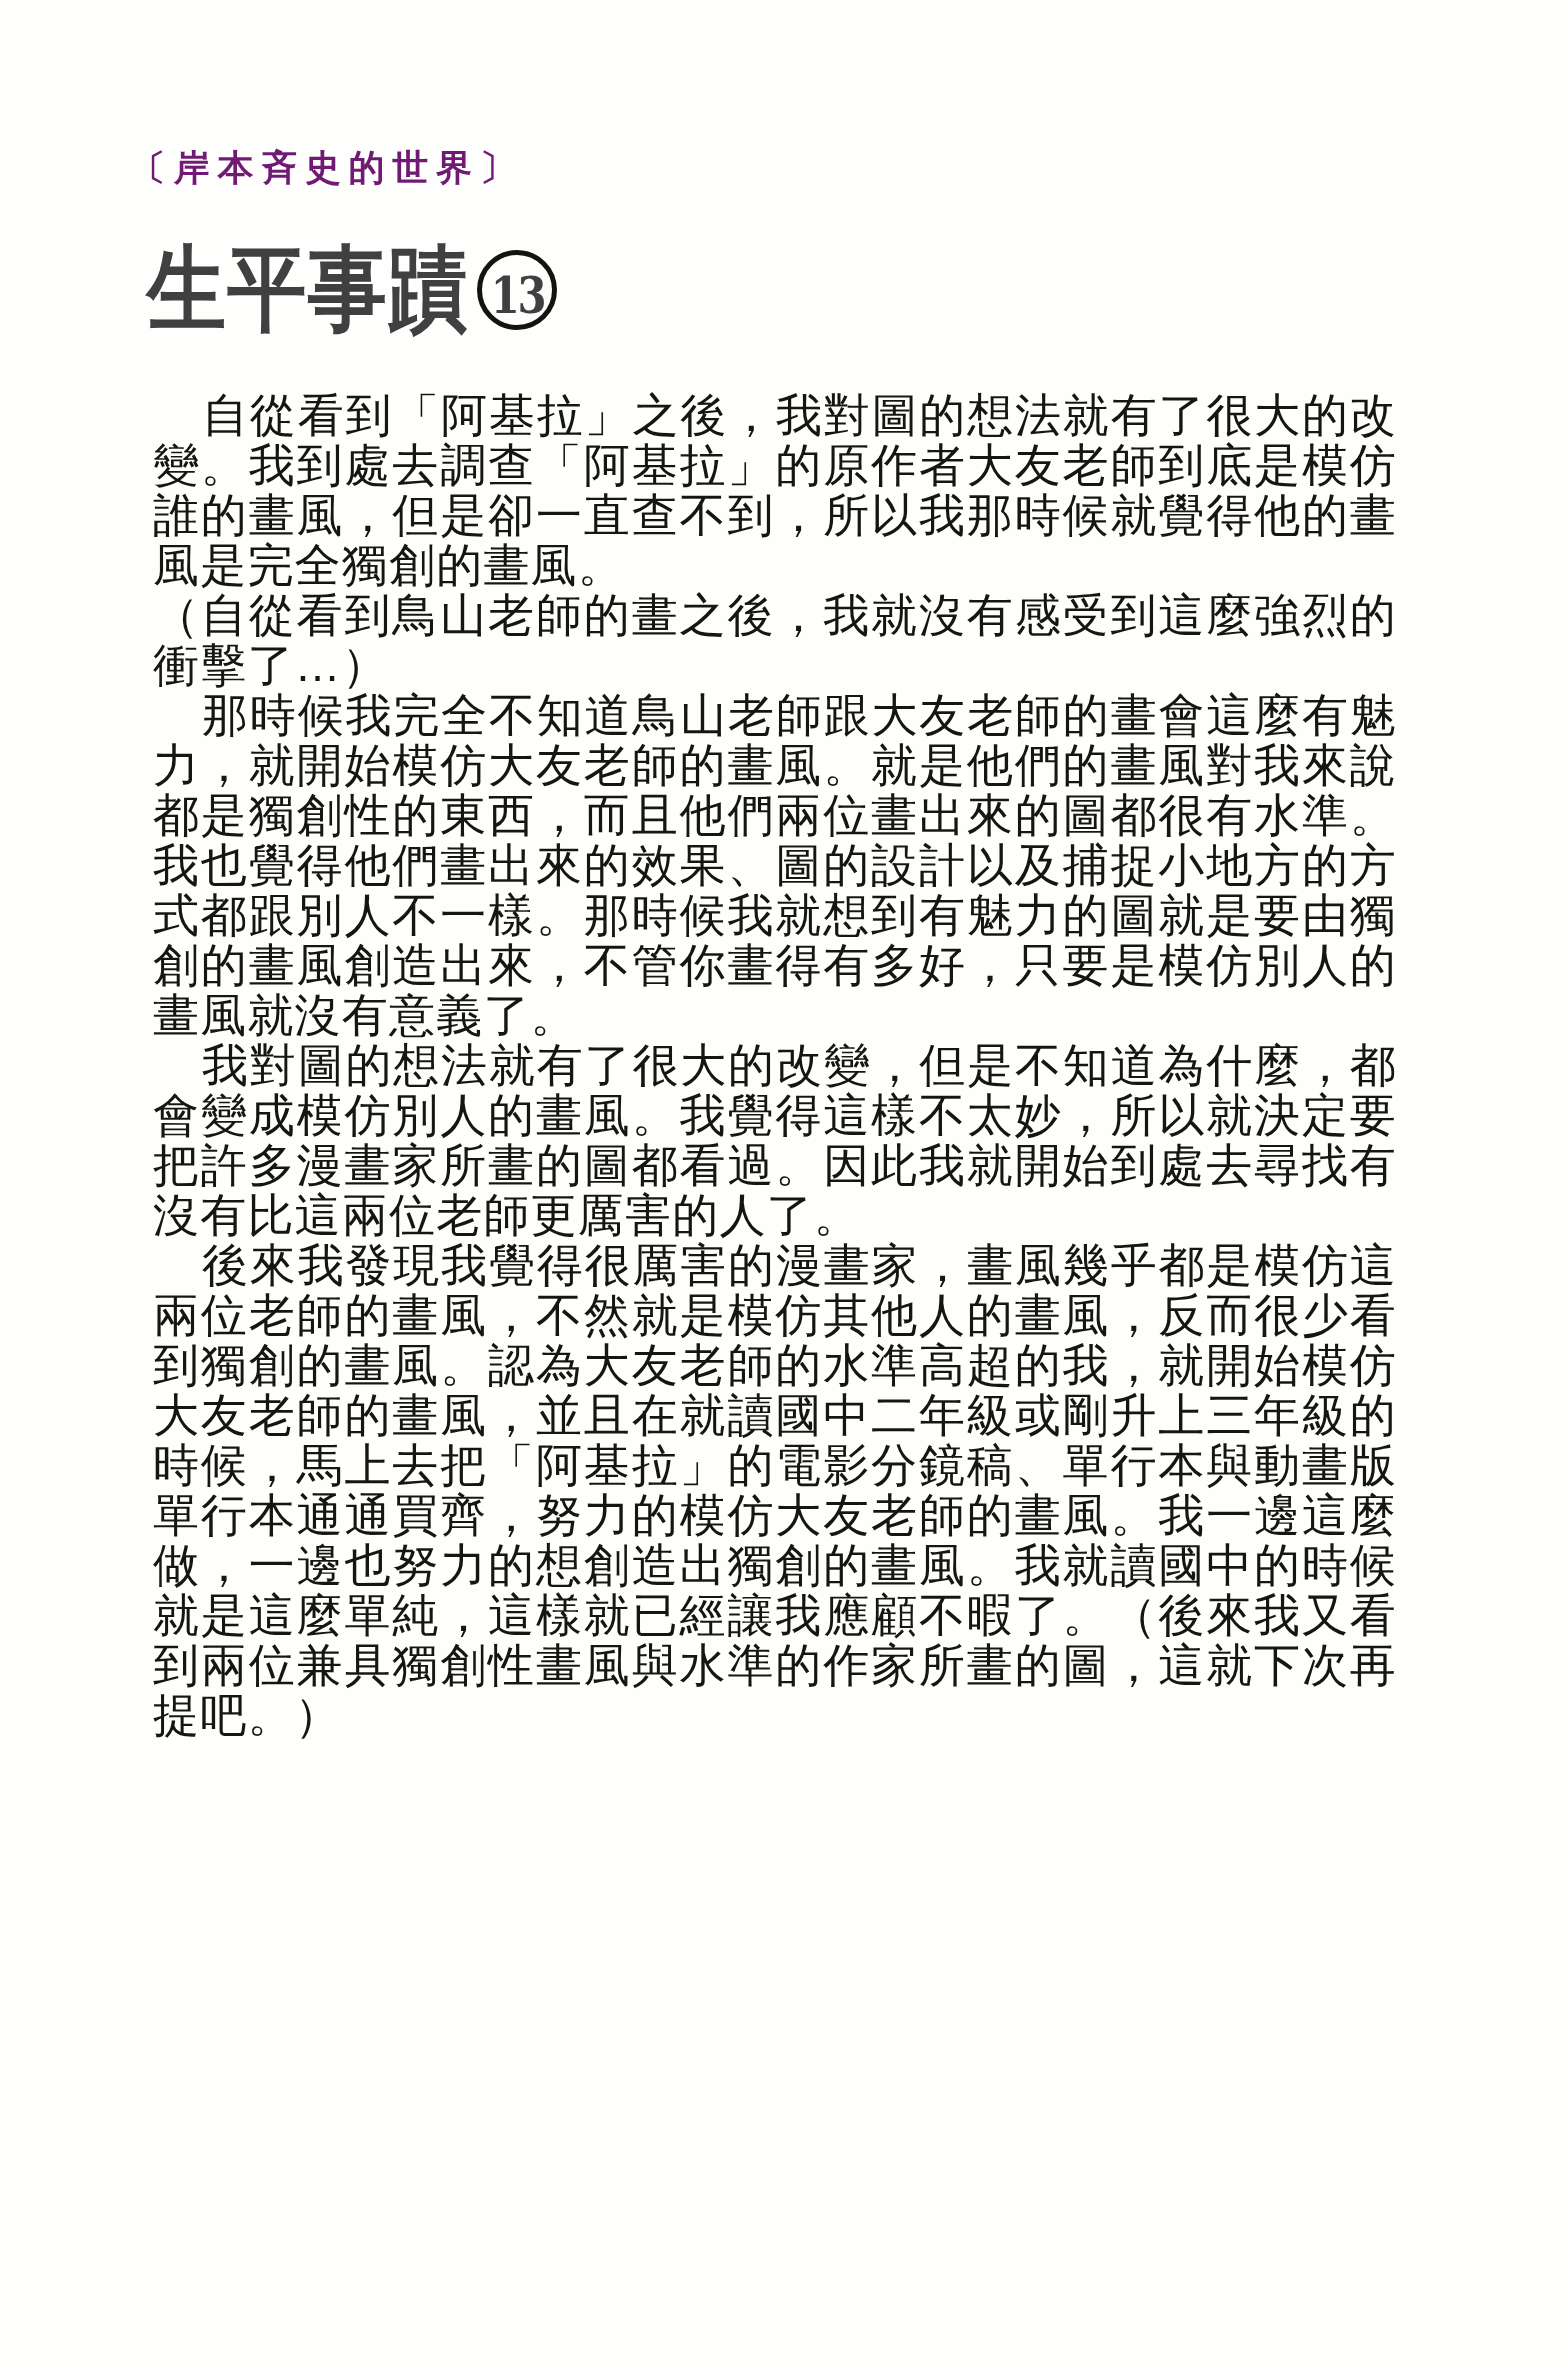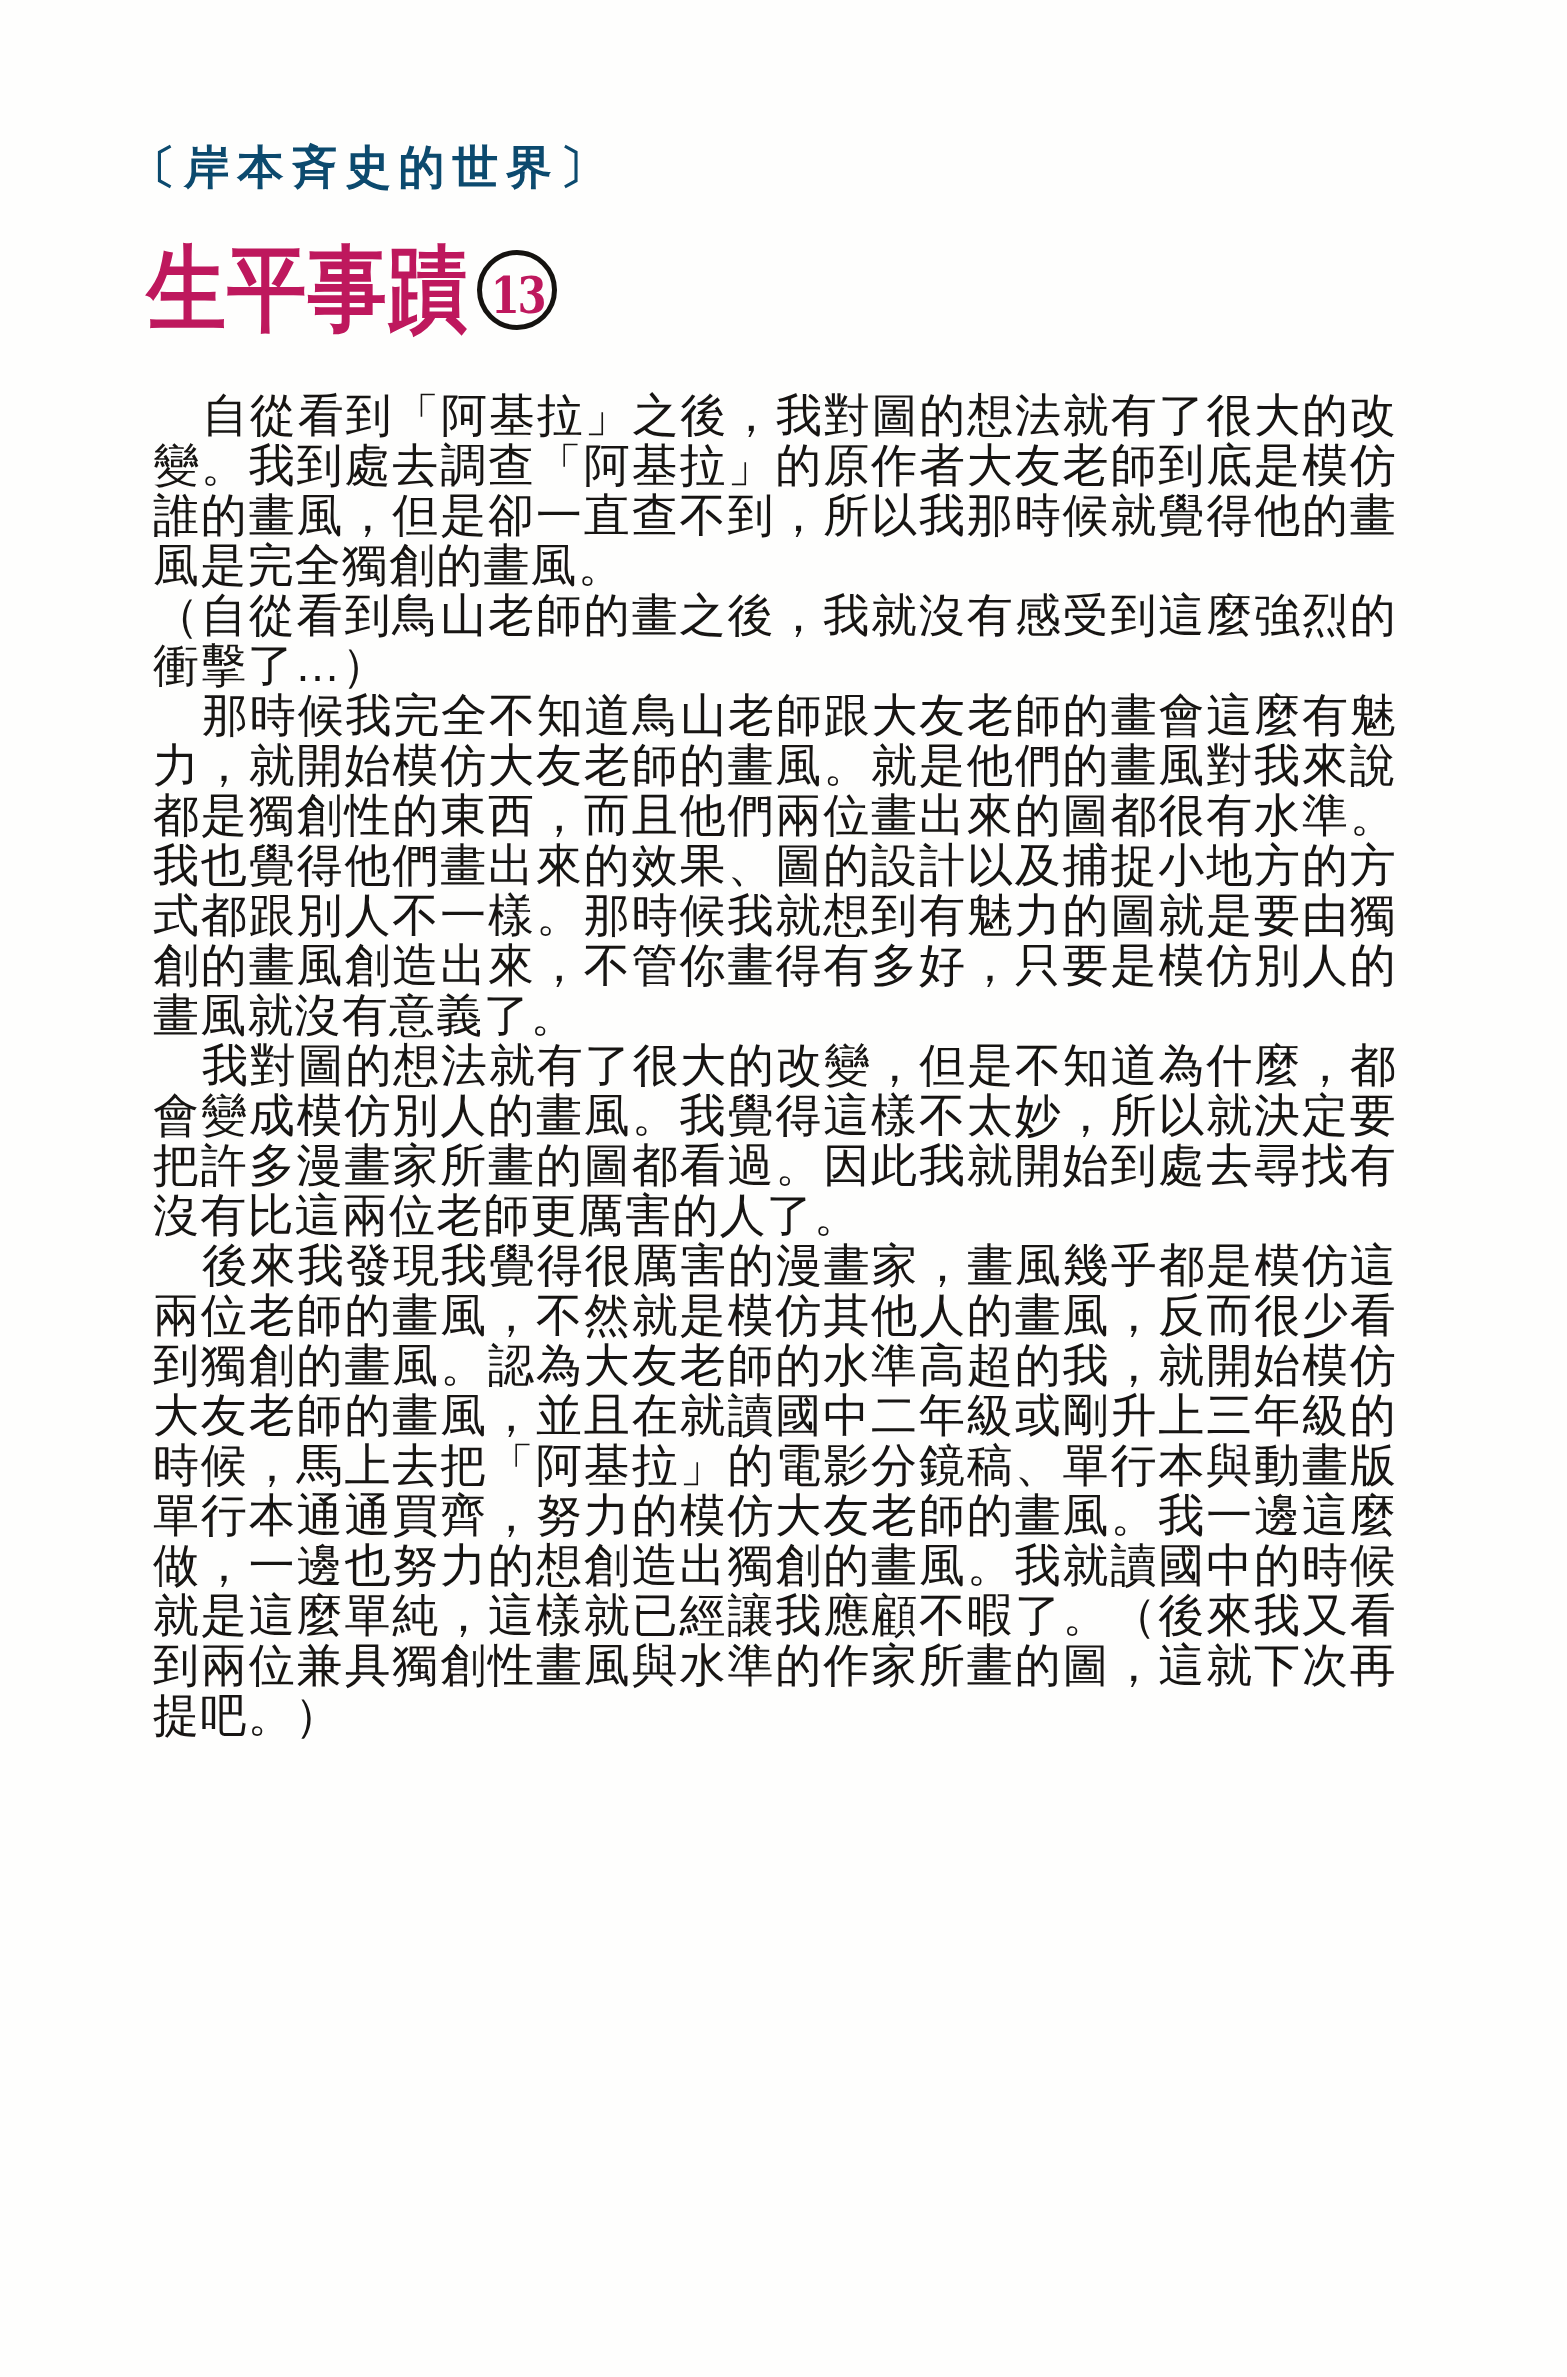--- a/index.html
+++ b/index.html
@@ -14,35 +14,35 @@
     background: #fefefdff;
     overflow: hidden;
     color: #161412;
   }
   .series-header {
     position: absolute;
     left: 130px;
     top: 132px;
     font-family: "DejaVu Serif", "Liberation Serif", serif;
     font-weight: bold;
-    font-size: 46px;
+    font-size: 36px;
     line-height: 71px;
     letter-spacing: 7.7px;
     white-space: nowrap;
-    color: #0c4a6e;
+    color: #701a75;
   }
   .page-title {
     position: absolute;
     left: 147px;
     top: 237px;
     height: 105px;
     margin: 0;
     display: flex;
     align-items: center;
-    color: #be185d;
+    color: #404040;
     font-family: "DejaVu Serif", "Liberation Serif", serif;
   }
   .title-text {
     display: inline-block;
     font-size: 93px;
     font-weight: 900;
     letter-spacing: 1.5px;
     white-space: nowrap;
     transform: scaleX(0.85);
     transform-origin: left center;

